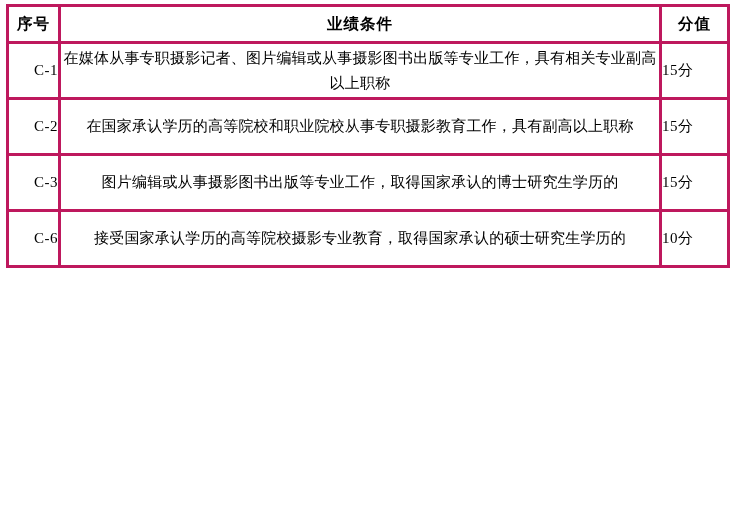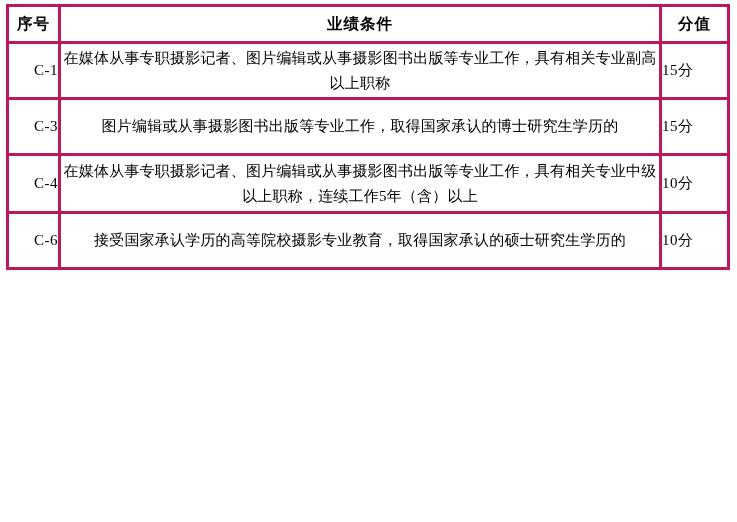--- a/index.html
+++ b/index.html
@@ -81,28 +81,28 @@
         <th>分值</th>
       </tr>
     </thead>
     <tbody>
       <tr>
         <td class="id-cell">C-1</td>
         <td class="desc-cell">在媒体从事专职摄影记者、图片编辑或从事摄影图书出版等专业工作，具有相关专业副高以上职称</td>
         <td class="score-cell">15分</td>
       </tr>
       <tr>
+        <td class="id-cell">C-2</td>
+        <td class="desc-cell">在国家承认学历的高等院校和职业院校从事专职摄影教育工作，具有副高以上职称</td>
+        <td class="score-cell">15分</td>
+      </tr>
+      <tr>
         <td class="id-cell">C-3</td>
         <td class="desc-cell">图片编辑或从事摄影图书出版等专业工作，取得国家承认的博士研究生学历的</td>
         <td class="score-cell">15分</td>
-      </tr>
-      <tr class="tall">
-        <td class="id-cell">C-4</td>
-        <td class="desc-cell">在媒体从事专职摄影记者、图片编辑或从事摄影图书出版等专业工作，具有相关专业中级以上职称，连续工作5年（含）以上</td>
-        <td class="score-cell">10分</td>
       </tr>
       <tr>
         <td class="id-cell">C-6</td>
         <td class="desc-cell">接受国家承认学历的高等院校摄影专业教育，取得国家承认的硕士研究生学历的</td>
         <td class="score-cell">10分</td>
       </tr>
     </tbody>
   </table>
 </div>
 

